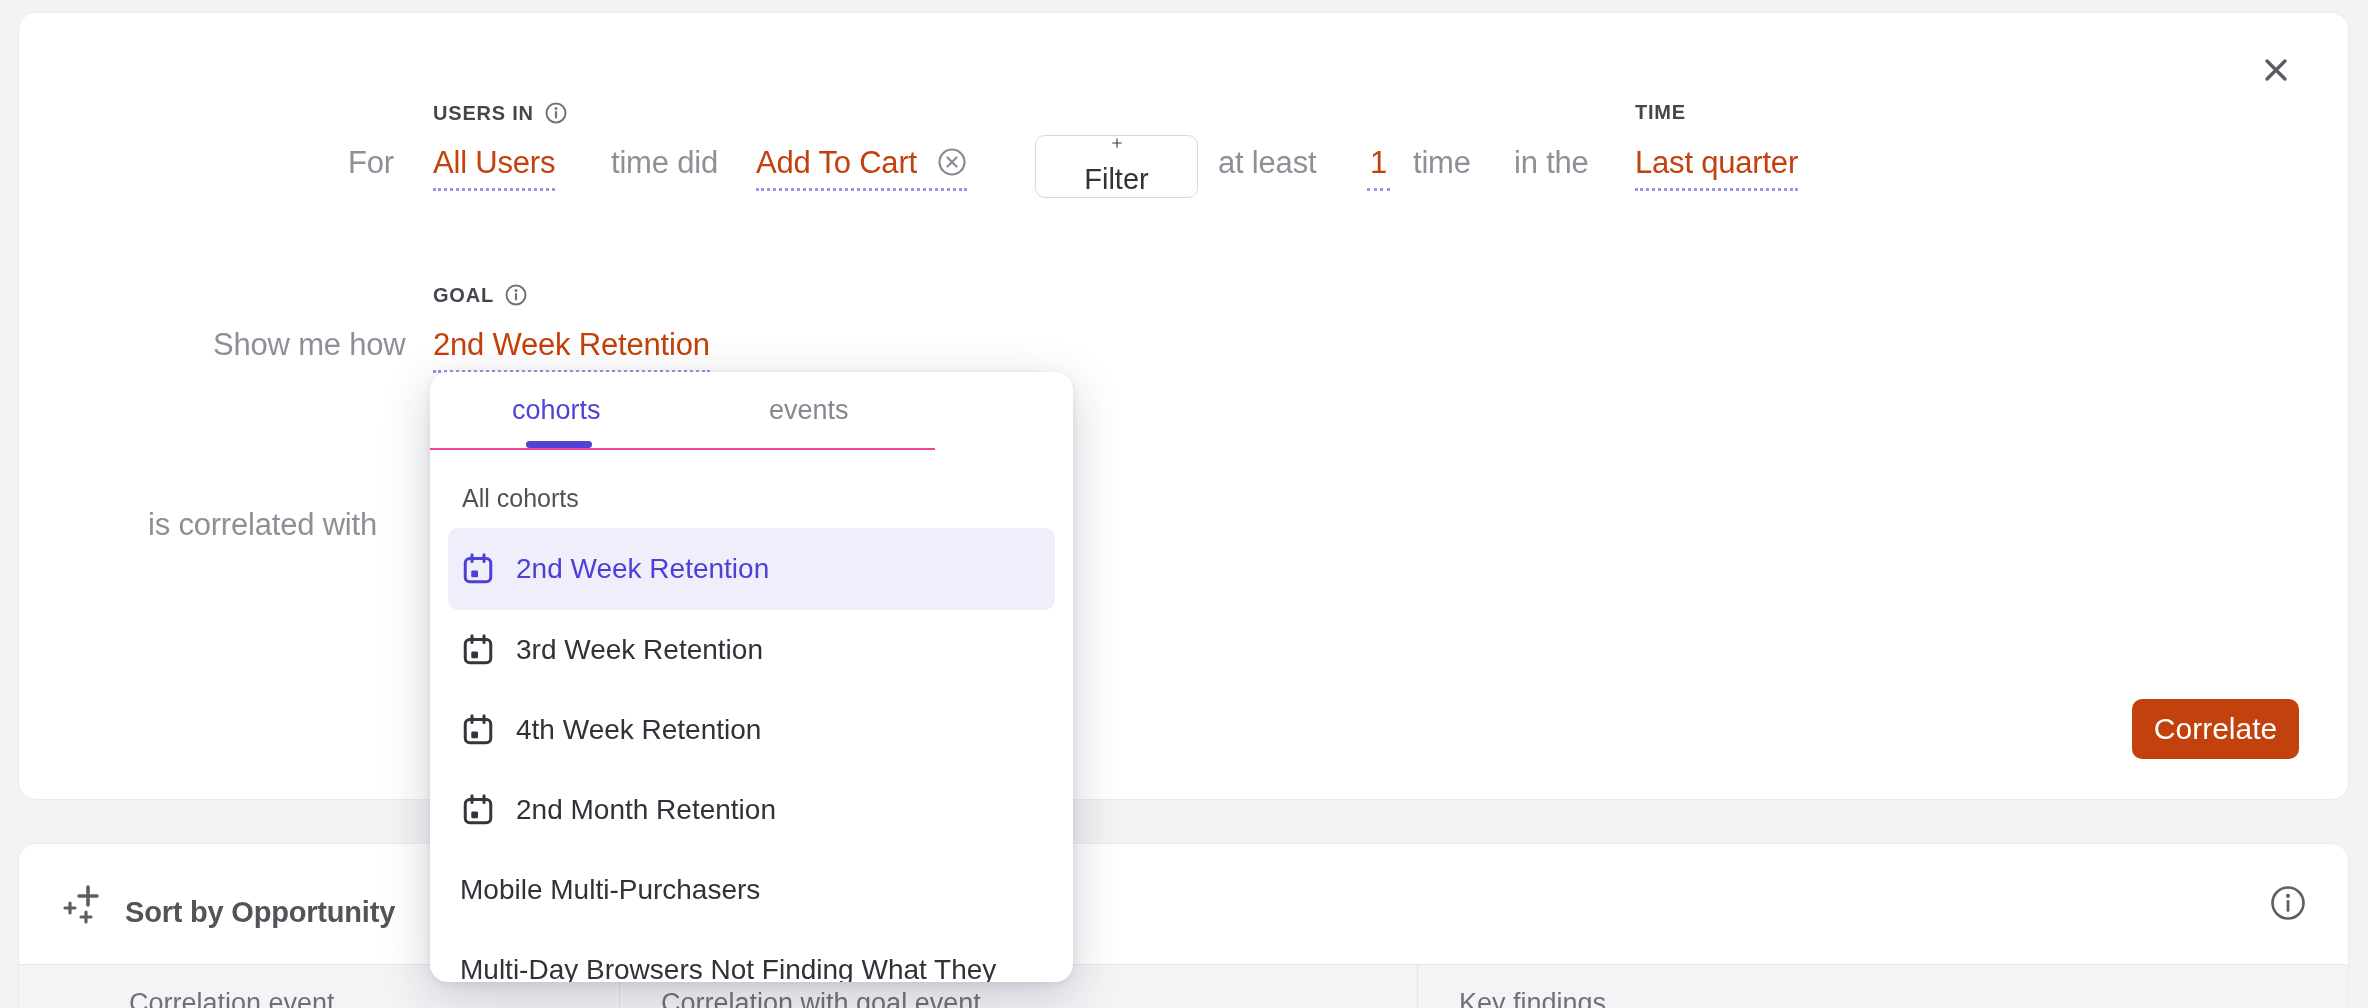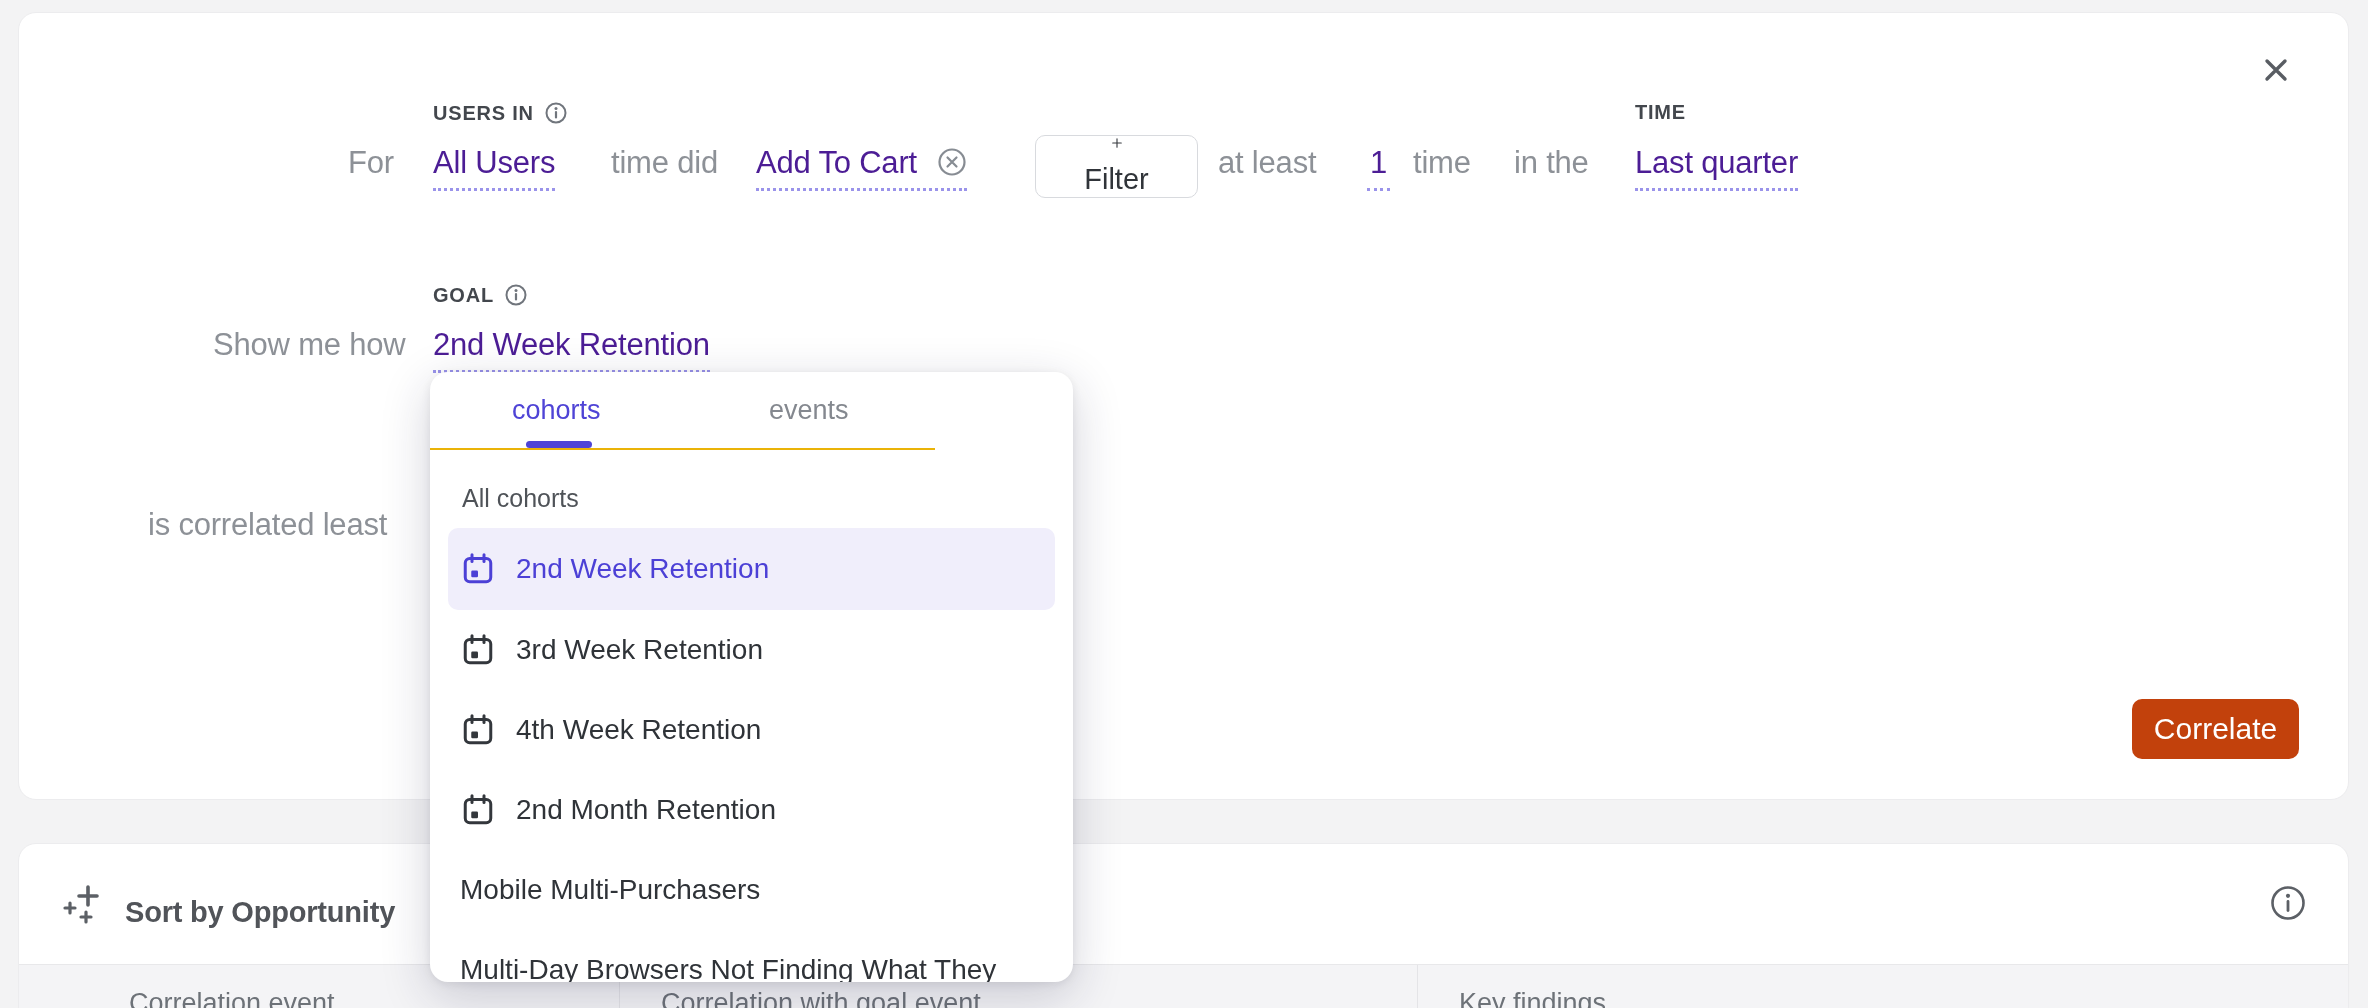--- a/index.html
+++ b/index.html
@@ -5,33 +5,33 @@
   html,body{margin:0;padding:0;}
   body{font-family:"Liberation Sans", sans-serif; background:#f3f3f4;}
   .page{position:relative; width:2368px; height:1008px; overflow:hidden; background:#f3f3f4;}
 
   .card{position:absolute; background:#ffffff; border:1px solid #ececee; border-radius:18px; box-sizing:border-box;}
   .card-top{left:18px; top:12px; width:2331px; height:788px;}
   .card-results{left:18px; top:843px; width:2331px; height:420px; z-index:1;}
 
   .token{position:absolute; font-size:31px; line-height:38px; white-space:nowrap; letter-spacing:-0.2px;}
   .muted{color:#8d9197;}
-  .accent{color:#4c1d95;}
+  .accent{color:#c2410c;}
   .dotted{border-bottom:3px dotted #9a93ea; padding-bottom:6px; cursor:pointer;}
   .seclabel{position:absolute; font-size:20px; font-weight:700; letter-spacing:0.8px; color:#43474d; white-space:nowrap; display:flex; align-items:center; gap:10px;}
 
   .iconbtn{background:none; border:none; padding:0; cursor:pointer; position:absolute; line-height:0;}
 
   .filter-btn{position:absolute; left:1016px; top:122px; width:163px; height:63px; background:#fff; border:1.5px solid #d8dade; border-radius:10px; display:flex; align-items:center; justify-content:center; gap:14px; font-family:"Liberation Sans",sans-serif; font-size:29px; color:#303439; cursor:pointer; box-sizing:border-box;flex-direction:column;}
 
   .correlate-btn{position:absolute; left:2131px; top:698px; width:167px; height:60px; background:#c2410c; color:#ffffff; font-family:"Liberation Sans",sans-serif; font-size:30px; border:none; border-radius:10px; cursor:pointer;}
 
   
   .dropdown{position:absolute; left:430px; top:372px; width:643px; height:610px; background:#fff; border-radius:18px; z-index:10; box-shadow:0 14px 50px rgba(30,30,70,0.20), 0 2px 10px rgba(0,0,0,0.08); overflow:hidden;}
-  .tabs{position:relative; height:76px; border-bottom:2px solid #eab308; display:flex; width:505px;}
+  .tabs{position:relative; height:76px; border-bottom:2px solid #ec4899; display:flex; width:505px;}
   .tab{flex:1; display:flex; align-items:center; justify-content:center; font-size:27px; color:#84888f; cursor:pointer;}
   .tab.active{color:#4f44d6;}
   .tab-indicator{position:absolute; left:96px; bottom:0; width:66px; height:7px; border-radius:4px; background:#4f44d6;}
   .dd-section{position:absolute; left:32px; top:112px; font-size:25px; color:#4f5358; white-space:nowrap;}
   .dd-item{position:absolute; left:18px; width:607px; height:80px; display:flex; align-items:center; gap:20px; padding-left:12px; box-sizing:border-box; border-radius:10px; font-size:28px; color:#2f3338; cursor:pointer; white-space:nowrap;}
   .dd-item.selected{background:#f0eefb; color:#4c40d6; height:82px;}
 
   
   .sort-row{position:relative; height:120px;}
   .sort-btn{position:absolute; left:34px; top:34px; display:flex; align-items:flex-end; gap:16px; background:none; border:none; cursor:pointer; font-family:"Liberation Sans",sans-serif; font-size:29px; font-weight:700; color:#515459; letter-spacing:-0.2px;}
@@ -94,21 +94,21 @@
       <span>GOAL</span>
       <svg width="24" height="24" viewBox="0 0 24 24" style="cursor:pointer;">
         <circle cx="12" cy="12" r="9.5" stroke="#70757c" stroke-width="2" fill="none"></circle>
         <line x1="12" y1="11" x2="12" y2="16.5" stroke="#70757c" stroke-width="2.2" stroke-linecap="round"></line>
         <circle cx="12" cy="7.5" r="1.5" fill="#70757c"></circle>
       </svg>
     </div>
     <span class="token muted" style="left:194px; top:313px;">Show me how</span>
     <span class="token accent dotted" style="left:414px; top:313px;">2nd Week Retention</span>
 
-    <span class="token muted" style="left:129px; top:493px;">is correlated least</span>
+    <span class="token muted" style="left:129px; top:493px;">is correlated with</span>
 
     <button class="correlate-btn" style="left:2113px; top:686px;">Correlate</button>
   </div>
 
   <div class="card card-results">
     <div class="sort-row">
       <button class="sort-btn">
         <svg width="50" height="50" viewBox="0 0 50 50">
           <path d="M29 8 L29 26 M20 17 L38 17" stroke="#5c6066" stroke-width="3.6" stroke-linecap="round"></path>
           <path d="M11 24 L11 34 M6 29 L16 29" stroke="#5c6066" stroke-width="3.2" stroke-linecap="round"></path>

